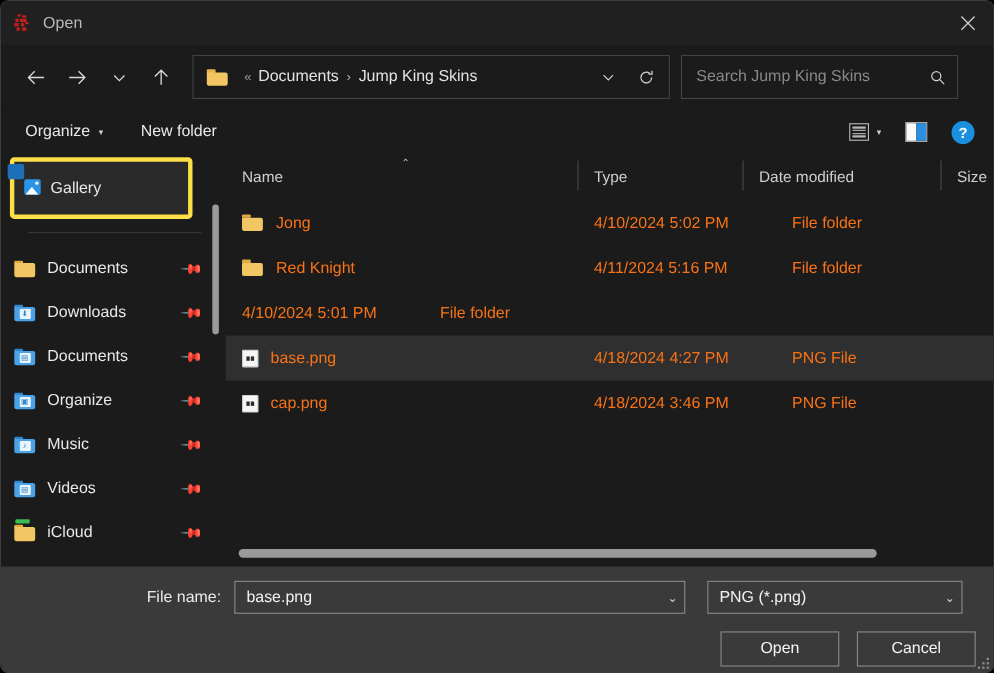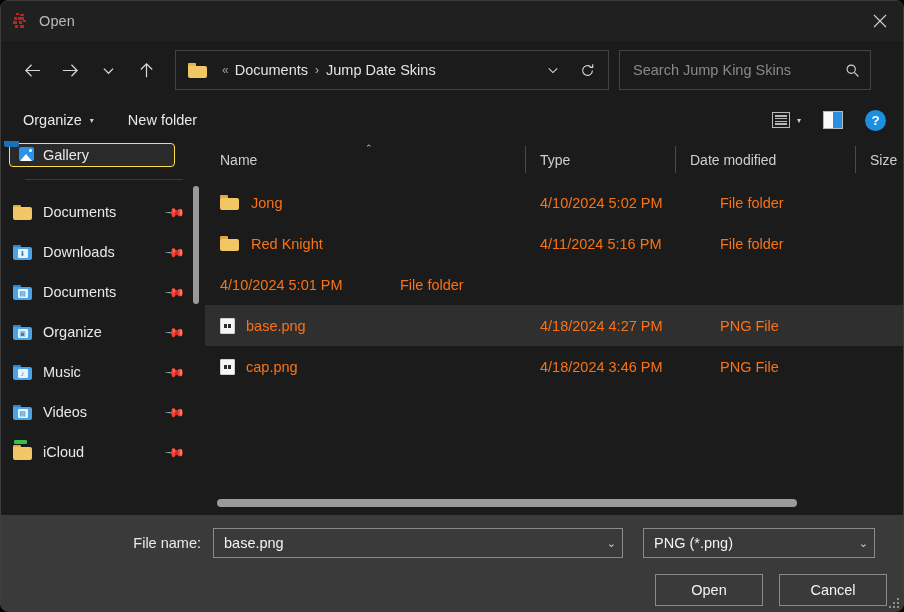--- a/index.html
+++ b/index.html
@@ -153,23 +153,23 @@
     overflow: hidden;
   }
   .side-item {
     height: 40px; display: flex; align-items: center;
     padding-left: 42px; padding-right: 14px;
     color: #e8e8e8; font-size: 14.5px;
     position: relative;
   }
   .side-item.gallery {
     background: #2a2a2a;
-    border: 1px solid #fde047;
+    border: 4px solid #fde047;
     margin: 2px 30px 2px 8px;
-    height: 24px; border-radius: 4px;
+    height: 56px; border-radius: 4px;
     padding-left: 33px;
   }
   .side-sep { height:1px; background:#3a3a3a; margin: 12px 22px 12px 24px; }
   .side-ico { position: absolute; left: 12px; width: 20px; height: 17px; }
   .side-item.gallery .side-ico { left: 9px; }
   .pin {
     position: absolute; right: 22px; color: #9d9d9d; font-size: 13px;
     transform: rotate(45deg);
   }
   .side-scroll {
@@ -334,21 +334,21 @@
     </div>
 
     <div class="addressbar">
       <div class="crumb-folder">
         <span class="tab"></span>
           <span class="body"></span>
       </div>
       <div class="crumb-chev">«</div>
       <div class="crumb">Documents</div>
       <div class="crumb-sep">›</div>
-      <div class="crumb">Jump Date Skins</div>
+      <div class="crumb">Jump King Skins</div>
       <div class="addr-spacer"></div>
       <div class="addr-icon chev">
         <svg viewBox="0 0 14 14" fill="none" stroke="currentColor" stroke-width="1.2">
             <path d="M2 5 L7 10 L12 5"></path>
           </svg>
       </div>
       <div class="addr-icon">
         <svg viewBox="0 0 16 16" fill="none" stroke="currentColor" stroke-width="1.2">
           <path d="M13.2 8 A5.2 5.2 0 1 1 11.4 4.1"></path>
           <path d="M13.6 1.3 V4.6 H10.3"></path>

